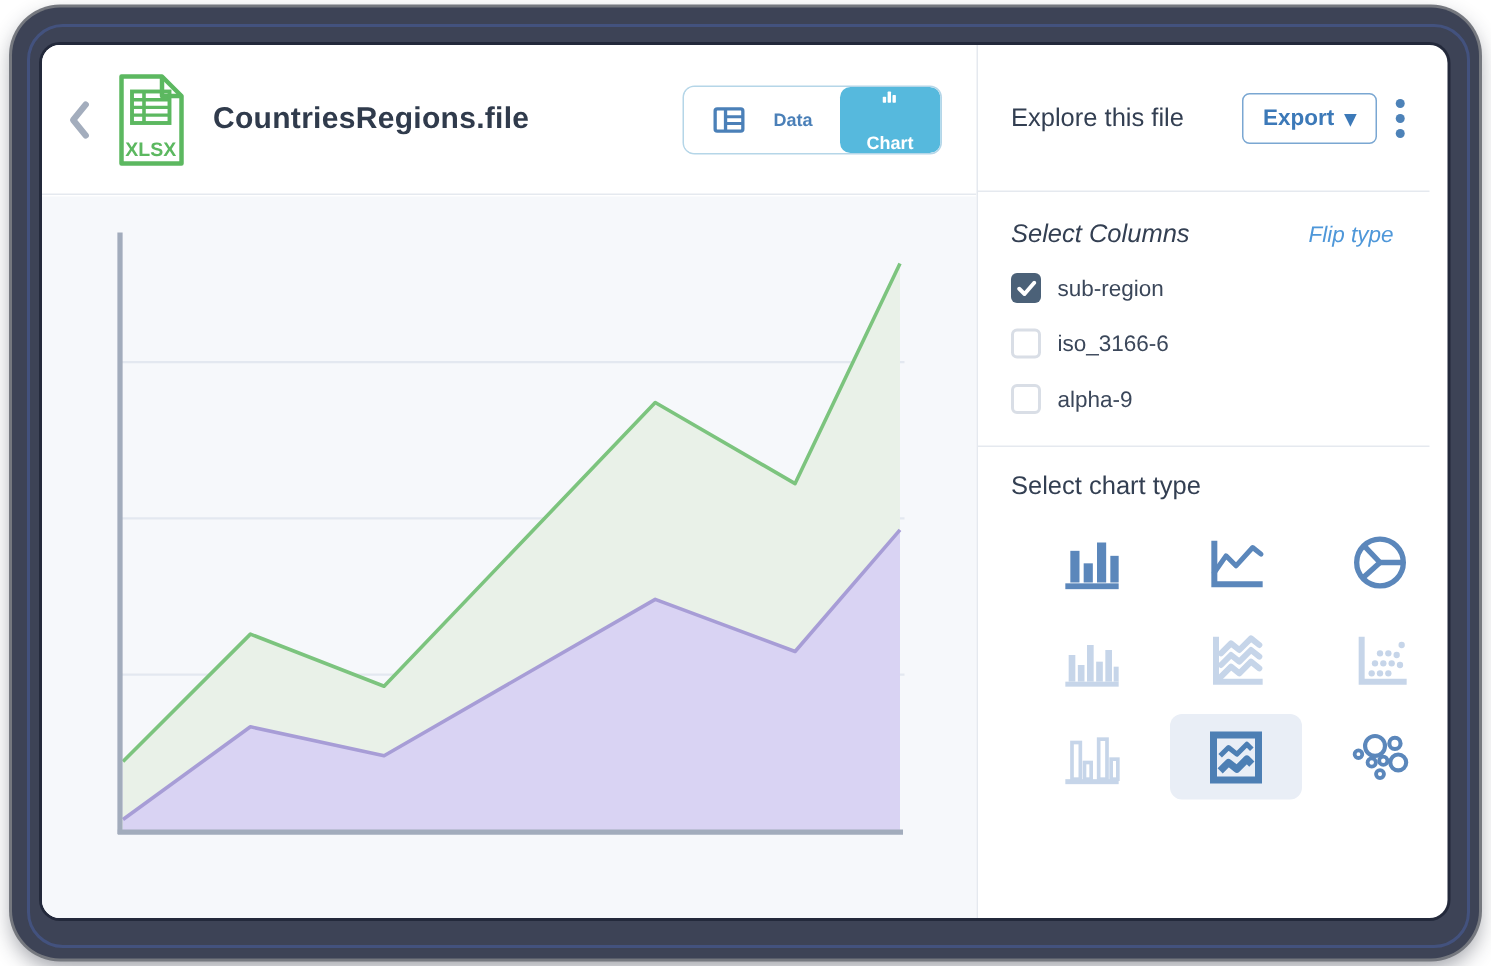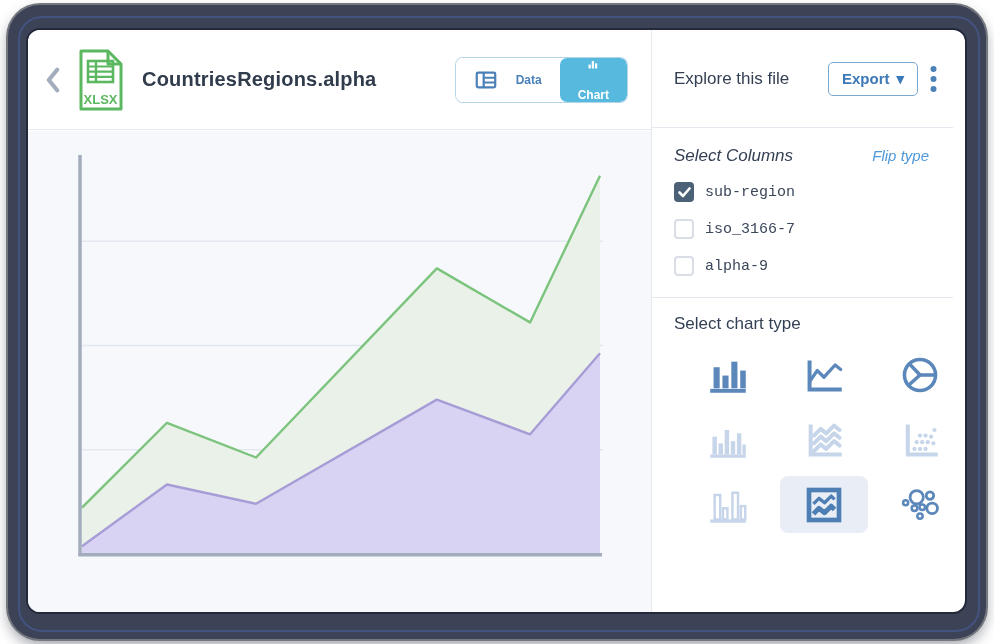--- a/index.html
+++ b/index.html
@@ -30,21 +30,21 @@
            border-left:1px solid #e5e9ef;box-sizing:border-box;}
   .sb-head{height:97px;display:flex;align-items:center;border-bottom:1px solid #e5e9ef;}
   .sb-title{font-size:17px;color:#333f52;padding-left:22px;}
   .export{margin-left:auto;display:flex;align-items:center;gap:7px;border:1px solid #7aa7d2;
           color:#3c79b8;font-size:15px;font-weight:700;border-radius:5px;padding:7px 13px;cursor:pointer;background:#fff;justify-content:space-between;}
   .kebab{margin:0 16px 0 12px;cursor:pointer;display:flex;}
   .sb-cols{padding:18px 24px 20px 22px;border-bottom:1px solid #e5e9ef;}
   .sec-title-row{display:flex;align-items:baseline;font-style:italic;}
   .sec-title{font-size:17px;color:#333f52;}
   .flip{margin-left:auto;font-size:15px;color:#4e97d9;cursor:pointer;}
-  .colrow{display:flex;align-items:center;margin-top:15px;height:22px;cursor:pointer;font-family:Liberation Mono, monospace;}
+  .colrow{display:flex;align-items:center;margin-top:15px;height:22px;cursor:pointer;}
   .cb{width:20px;height:20px;border-radius:4px;box-sizing:border-box;margin-right:11px;
       display:flex;align-items:center;justify-content:center;}
   .cb.off{border:2px solid #d9dee6;background:#fff;}
   .cb.on{background:#4b6178;}
   .collabel{font-size:15px;color:#3b475a;}
   .sb-types{padding:16px 0 0 22px;}
   .typegrid{display:grid;grid-template-columns:repeat(3,88px);gap:8px 8px;margin:12px 0 0 10px;}
   .tile{height:57px;display:flex;align-items:center;justify-content:center;border-radius:8px;cursor:pointer;}
   .tile.selected{background:#e9eef6;}
   svg{display:block;}
@@ -68,21 +68,21 @@
         <path d="M7 3 h27 l13 13 v45 h-40 z" fill="#ffffff" stroke="#5cb860" stroke-width="3" stroke-linejoin="round"></path>
         <path d="M34 3 v13 h13" fill="none" stroke="#5cb860" stroke-width="3" stroke-linejoin="round"></path>
         <rect x="14" y="13" width="25" height="21" fill="none" stroke="#5cb860" stroke-width="2.6"></rect>
         <line x1="22" y1="13" x2="22" y2="34" stroke="#5cb860" stroke-width="2.4"></line>
         <line x1="14" y1="18.5" x2="39" y2="18.5" stroke="#5cb860" stroke-width="2.2"></line>
         <line x1="14" y1="23.6" x2="39" y2="23.6" stroke="#5cb860" stroke-width="2.2"></line>
         <line x1="14" y1="28.8" x2="39" y2="28.8" stroke="#5cb860" stroke-width="2.2"></line>
         <text x="26.5" y="56" text-anchor="middle" font-family="Liberation Sans, sans-serif" font-size="13" font-weight="bold" fill="#5cb860">XLSX</text>
       </svg>
     </div>
-    <div class="filename">CountriesRegions.alpha</div>
+    <div class="filename">CountriesRegions.file</div>
 
     <div class="toggle">
       <div class="tg tg-data">
         <svg width="24" height="24" viewBox="0 0 26 26">
           <rect x="3" y="5" width="20" height="16" rx="1.5" fill="none" stroke="#4b80b8" stroke-width="2.4"></rect>
           <line x1="10.5" y1="5" x2="10.5" y2="21" stroke="#4b80b8" stroke-width="2.4"></line>
           <line x1="10.5" y1="10.6" x2="23" y2="10.6" stroke="#4b80b8" stroke-width="2.2"></line>
           <line x1="10.5" y1="15.6" x2="23" y2="15.6" stroke="#4b80b8" stroke-width="2.2"></line>
         </svg>
         <span>Data</span>
@@ -137,21 +137,21 @@
           <div class="colrow">
             <span class="cb on">
               <svg width="13" height="11" viewBox="0 0 13 11">
                 <polyline points="1.5,5.5 5,9 11.5,1.5" fill="none" stroke="#fff" stroke-width="2.6" stroke-linecap="round" stroke-linejoin="round"></polyline>
               </svg>
             </span>
             <span class="collabel">sub-region</span>
           </div>
           <div class="colrow">
             <span class="cb off"></span>
-            <span class="collabel">iso_3166-7</span>
+            <span class="collabel">iso_3166-6</span>
           </div>
           <div class="colrow">
             <span class="cb off"></span>
             <span class="collabel">alpha-9</span>
           </div>
         </div>
     </div>
 
     <div class="sb-types">
       <div class="sec-title">Select chart type</div>

